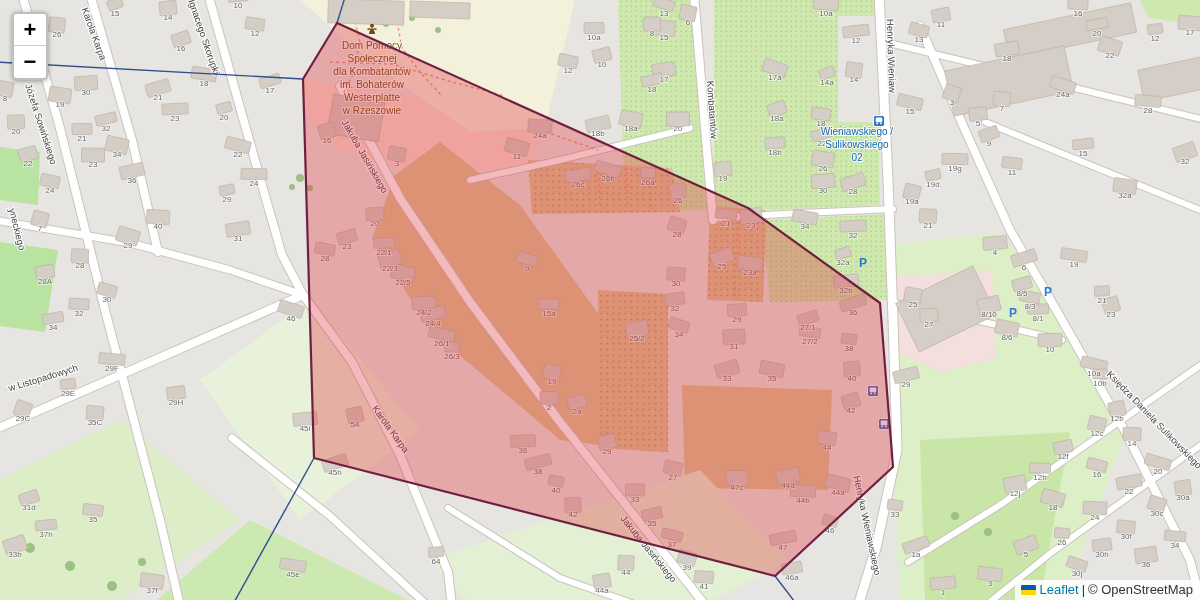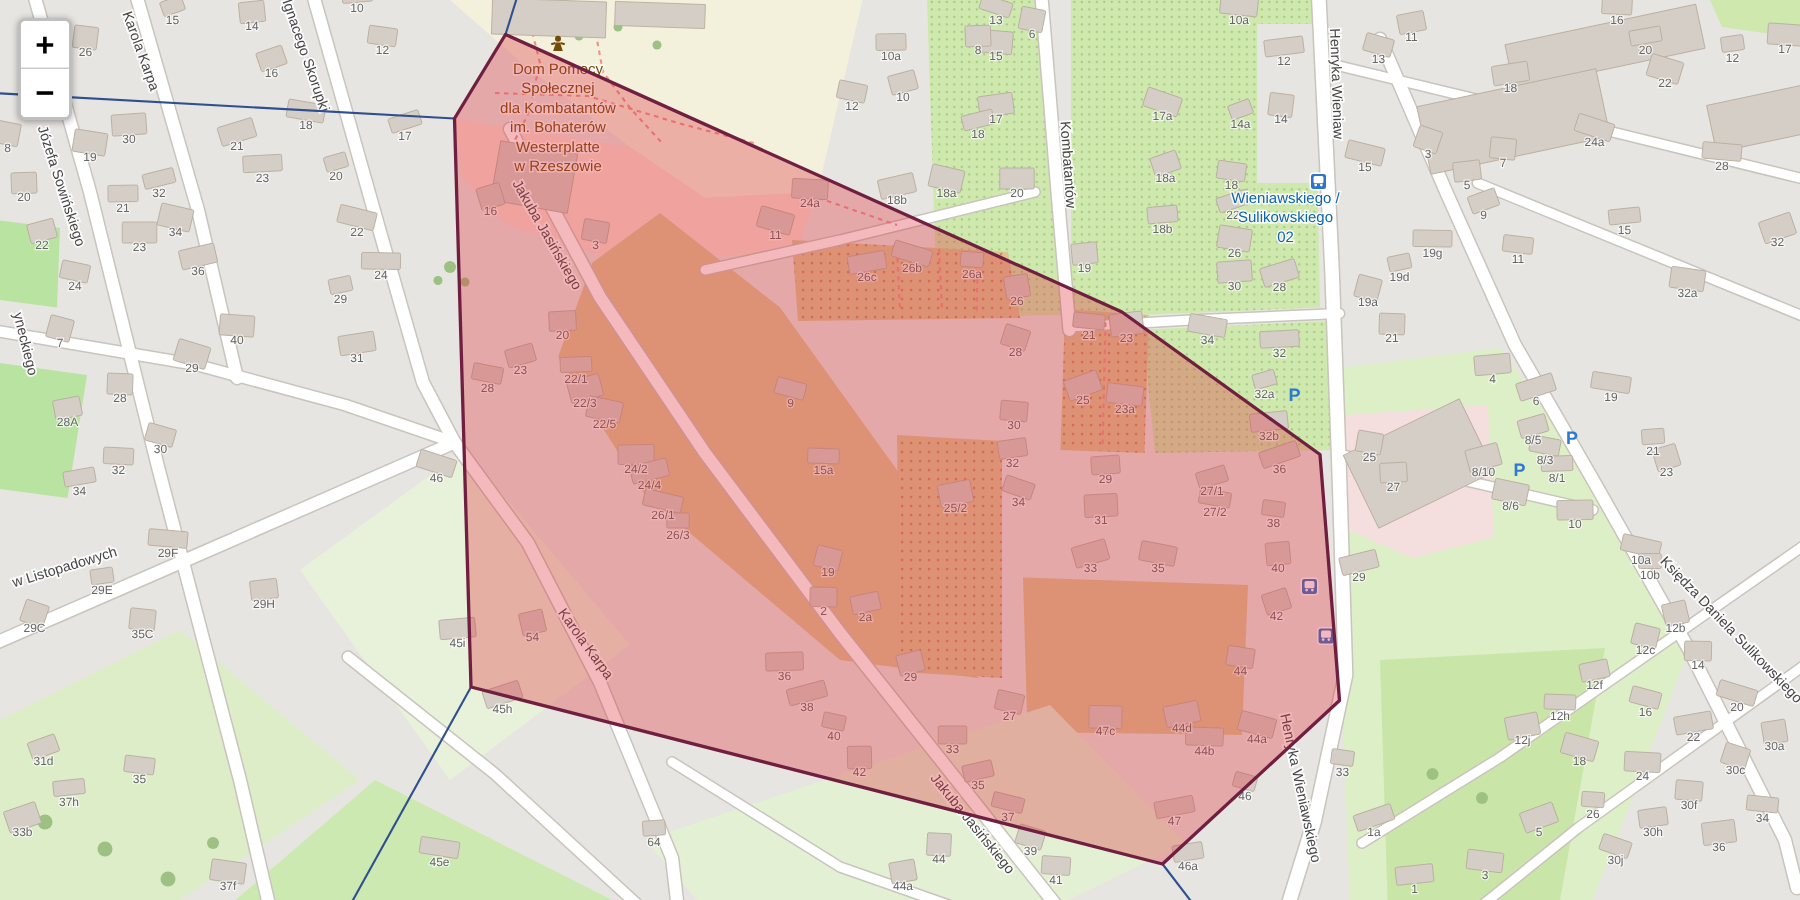--- a/index.html
+++ b/index.html
@@ -627,13 +627,16 @@
       <polyline class="bline" points="775,576 798,606"></polyline>
       <polygon class="zone" points="337,23 748,208 880,303 893,467 775,576 314,458 303,79"></polygon>
     </g>
   </svg>
 
   <div class="zoomctl">
     <button>+</button>
     <button>−</button>
   </div>
 
+  <div class="attrib">
+    <span class="flag"></span><a href="#">Leaflet</a><span class="sep">|</span><span class="osm">© OpenStreetMap</span>
+  </div>
 </div>
 
 </body></html>

